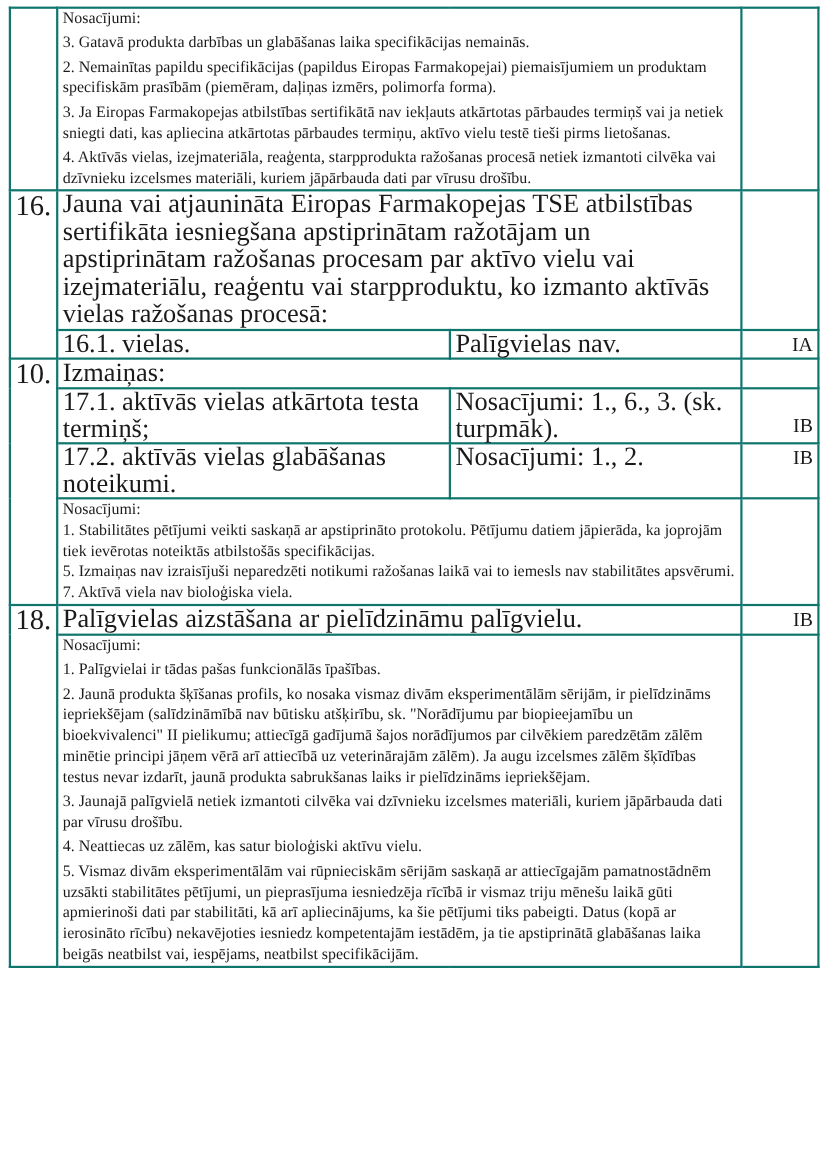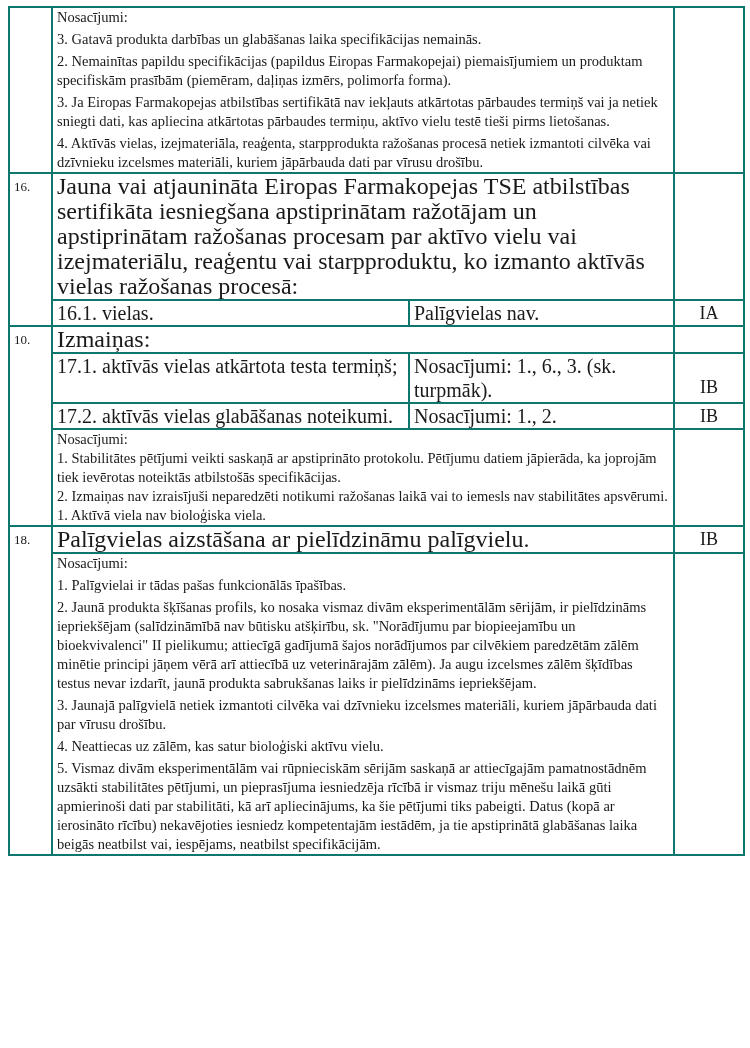--- a/index.html
+++ b/index.html
@@ -5,24 +5,24 @@
   html, body { margin: 0; padding: 0; background: #ffffff; }
   body { width: 750px; height: 1048px; position: relative; overflow: hidden;
          font-family: "Liberation Serif", "DejaVu Serif", serif; color: #1a1a1a; }
   table.doc { position: absolute; left: 8px; top: 6px; width: 735px;
               border-collapse: collapse; table-layout: fixed; }
   table.doc td { border: 2px solid #0f766e; vertical-align: top; padding: 0 4px; font-family: Liberation Serif, serif; }
   col.c-num { width: 43px; }
   col.c-desc { width: 357px; }
   col.c-cond { width: 265px; }
   col.c-type { width: 70px; }
-  .num { font-size: 13px; line-height: 26px; padding-top: 2px; padding-left: 4px; }
+  .num { font-size: 26px; line-height: 26px; padding-top: 2px; padding-left: 4px; }
   .big { font-size: 24px; line-height: 25px; padding-top: 2px; padding-bottom: 2px; }
-  .sub { font-size: 20px; line-height: 24px; padding-top: 2px; }
-  .type { font-size: 18px; line-height: 24px; text-align: center; }
+  .sub { font-size: 24px; line-height: 24px; padding-top: 2px; }
+  .type { font-size: 18px; line-height: 24px; text-align: right; }
   .type.bottom { vertical-align: bottom; padding-bottom: 3px; }
   .notes { font-size: 14.5px; line-height: 19px; padding-top: 3px; padding-bottom: 3px; }
   .notes .p { margin: 0 0 3px 0; }
   .notes.tight .p { margin: 0; }
   .notes .p:last-child { margin-bottom: 0; }
 </style>
 </head>
 <body>
 
 <table class="doc">
@@ -69,22 +69,22 @@
     </tr>
     <tr>
       <td class="sub">17.2. aktīvās vielas glabāšanas noteikumi.</td>
       <td class="sub">Nosacījumi: 1., 2.</td>
       <td class="type">IB</td>
     </tr>
     <tr>
       <td colspan="2" class="notes tight">
         <div class="p">Nosacījumi:</div>
         <div class="p">1. Stabilitātes pētījumi veikti saskaņā ar apstiprināto protokolu. Pētījumu datiem jāpierāda, ka joprojām tiek ievērotas noteiktās atbilstošās specifikācijas.</div>
-        <div class="p">2. Izmaiņas nav izraisījuši neparedzēti notikumi ražošanas laikā vai to iemesls nav stabilitātes apsvērumi.</div>
-        <div class="p">1. Aktīvā viela nav bioloģiska viela.</div>
+        <div class="p">5. Izmaiņas nav izraisījuši neparedzēti notikumi ražošanas laikā vai to iemesls nav stabilitātes apsvērumi.</div>
+        <div class="p">7. Aktīvā viela nav bioloģiska viela.</div>
       </td>
       <td></td>
     </tr>
 
     <tr>
       <td rowspan="2" class="num">18.</td>
       <td colspan="2" class="big">Palīgvielas aizstāšana ar pielīdzināmu palīgvielu.</td>
       <td class="type">IB</td>
     </tr>
     <tr>

